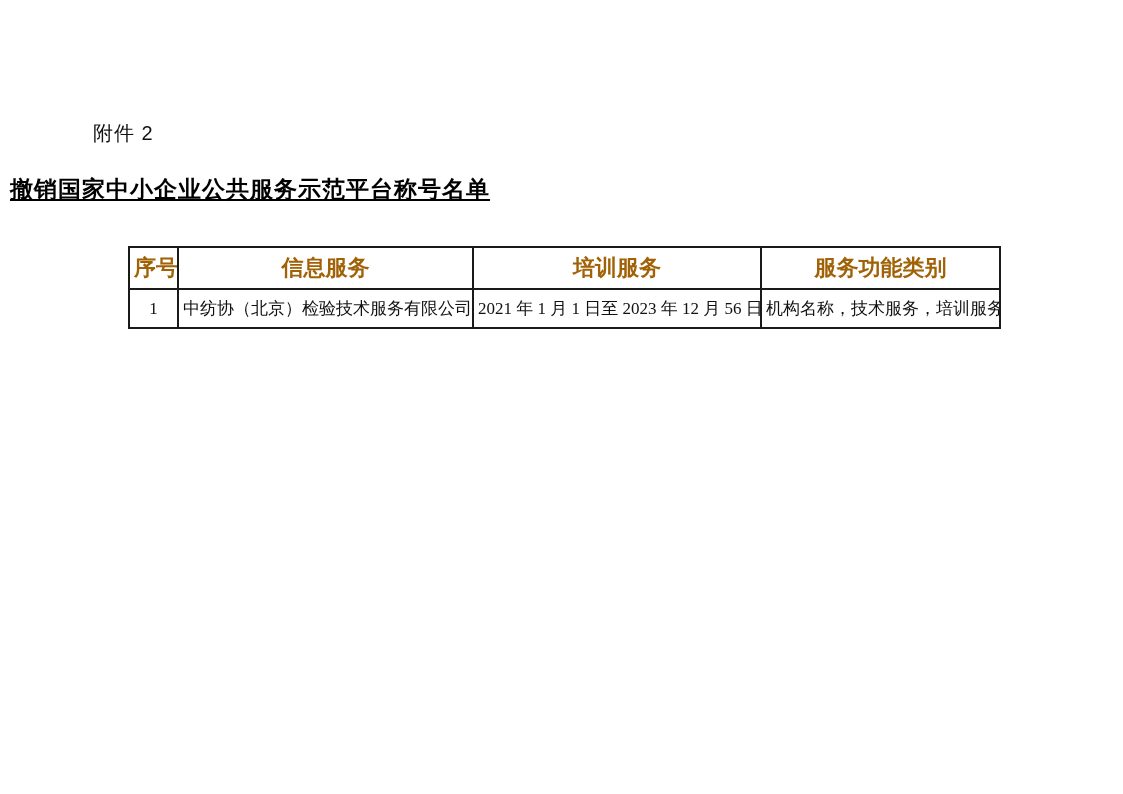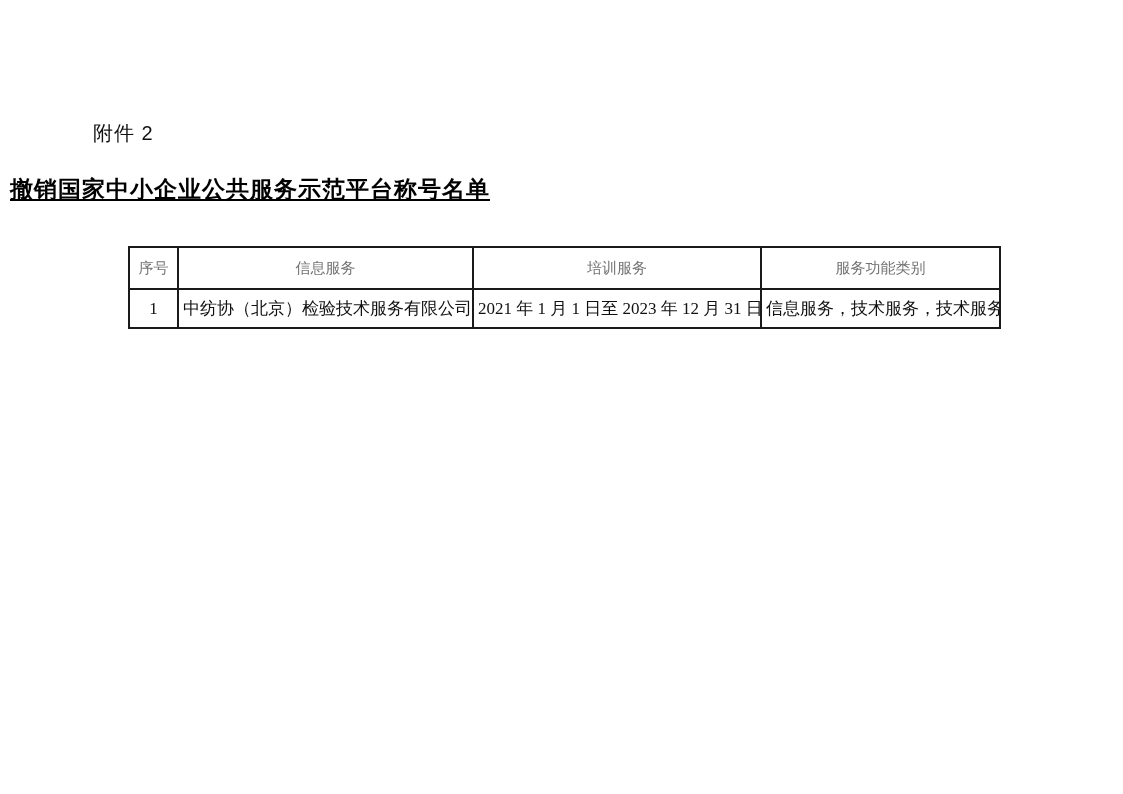--- a/index.html
+++ b/index.html
@@ -52,23 +52,23 @@
   table.doc-table td {
     border: 2px solid #1a1a1a;
     text-align: center;
     vertical-align: middle;
     padding: 0 4px;
     overflow: hidden;
     white-space: nowrap;
   }
   table.doc-table th {
     height: 40px;
-    font-size: 15px;
-    font-weight: normal;
-    color: #737373;
+    font-size: 22px;
+    font-weight: bold;
+    color: #a16207;
   }
   table.doc-table td {
     height: 37px;
     font-size: 17px;
     font-weight: normal;
     color: #111111;
   }
   col.c-index   { width: 49px; }
   col.c-name    { width: 295px; }
   col.c-period  { width: 288px; }
@@ -95,19 +95,19 @@
         <th>序号</th>
         <th>信息服务</th>
         <th>培训服务</th>
         <th>服务功能类别</th>
       </tr>
     </thead>
     <tbody>
       <tr>
         <td>1</td>
         <td>中纺协（北京）检验技术服务有限公司</td>
-        <td>2021 年 1 月 1 日至 2023 年 12 月 31 日</td>
-        <td>信息服务，技术服务，技术服务</td>
+        <td>2021 年 1 月 1 日至 2023 年 12 月 56 日</td>
+        <td>机构名称，技术服务，培训服务</td>
       </tr>
     </tbody>
   </table>
 
 </div>
 
 </body></html>

